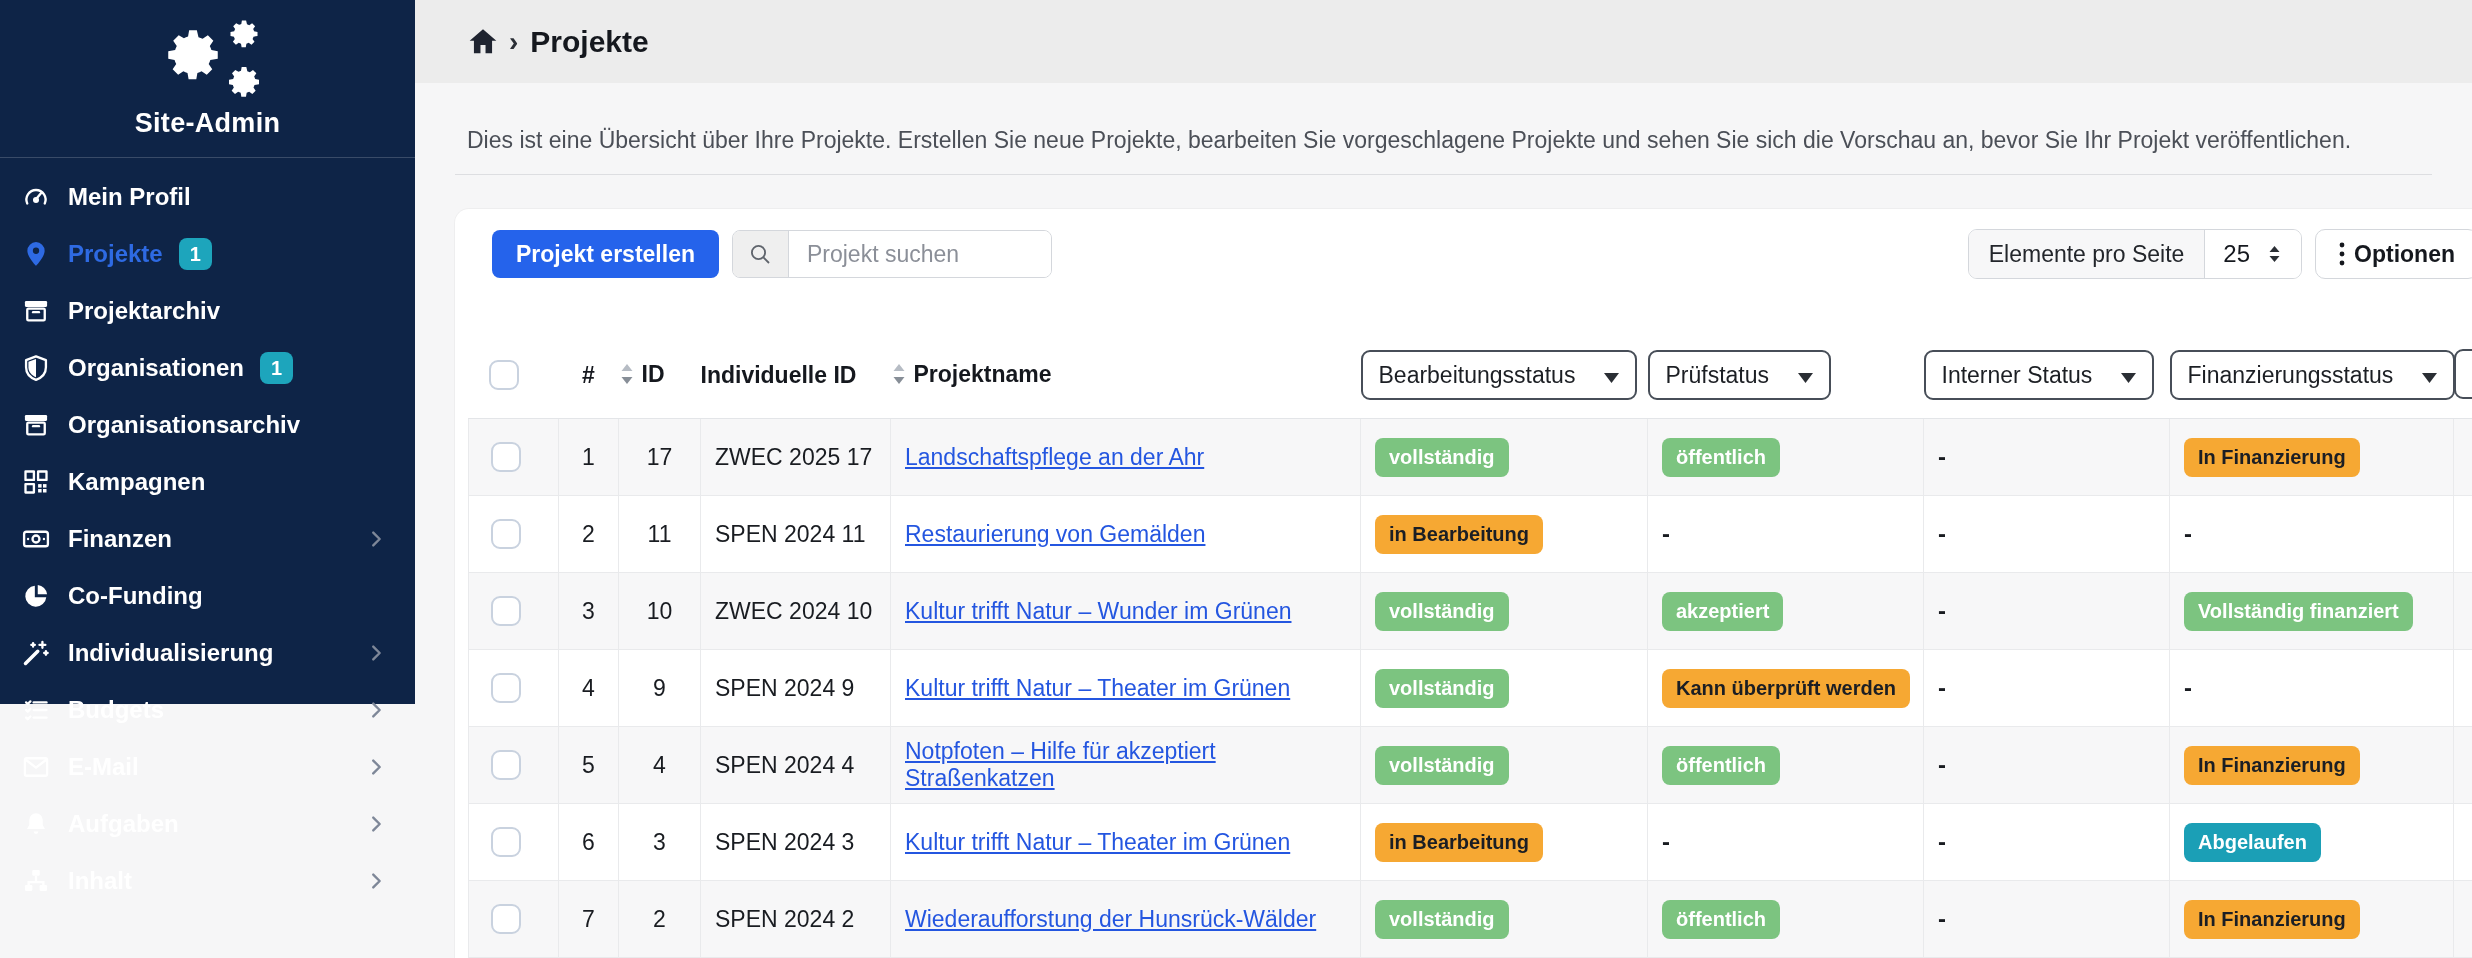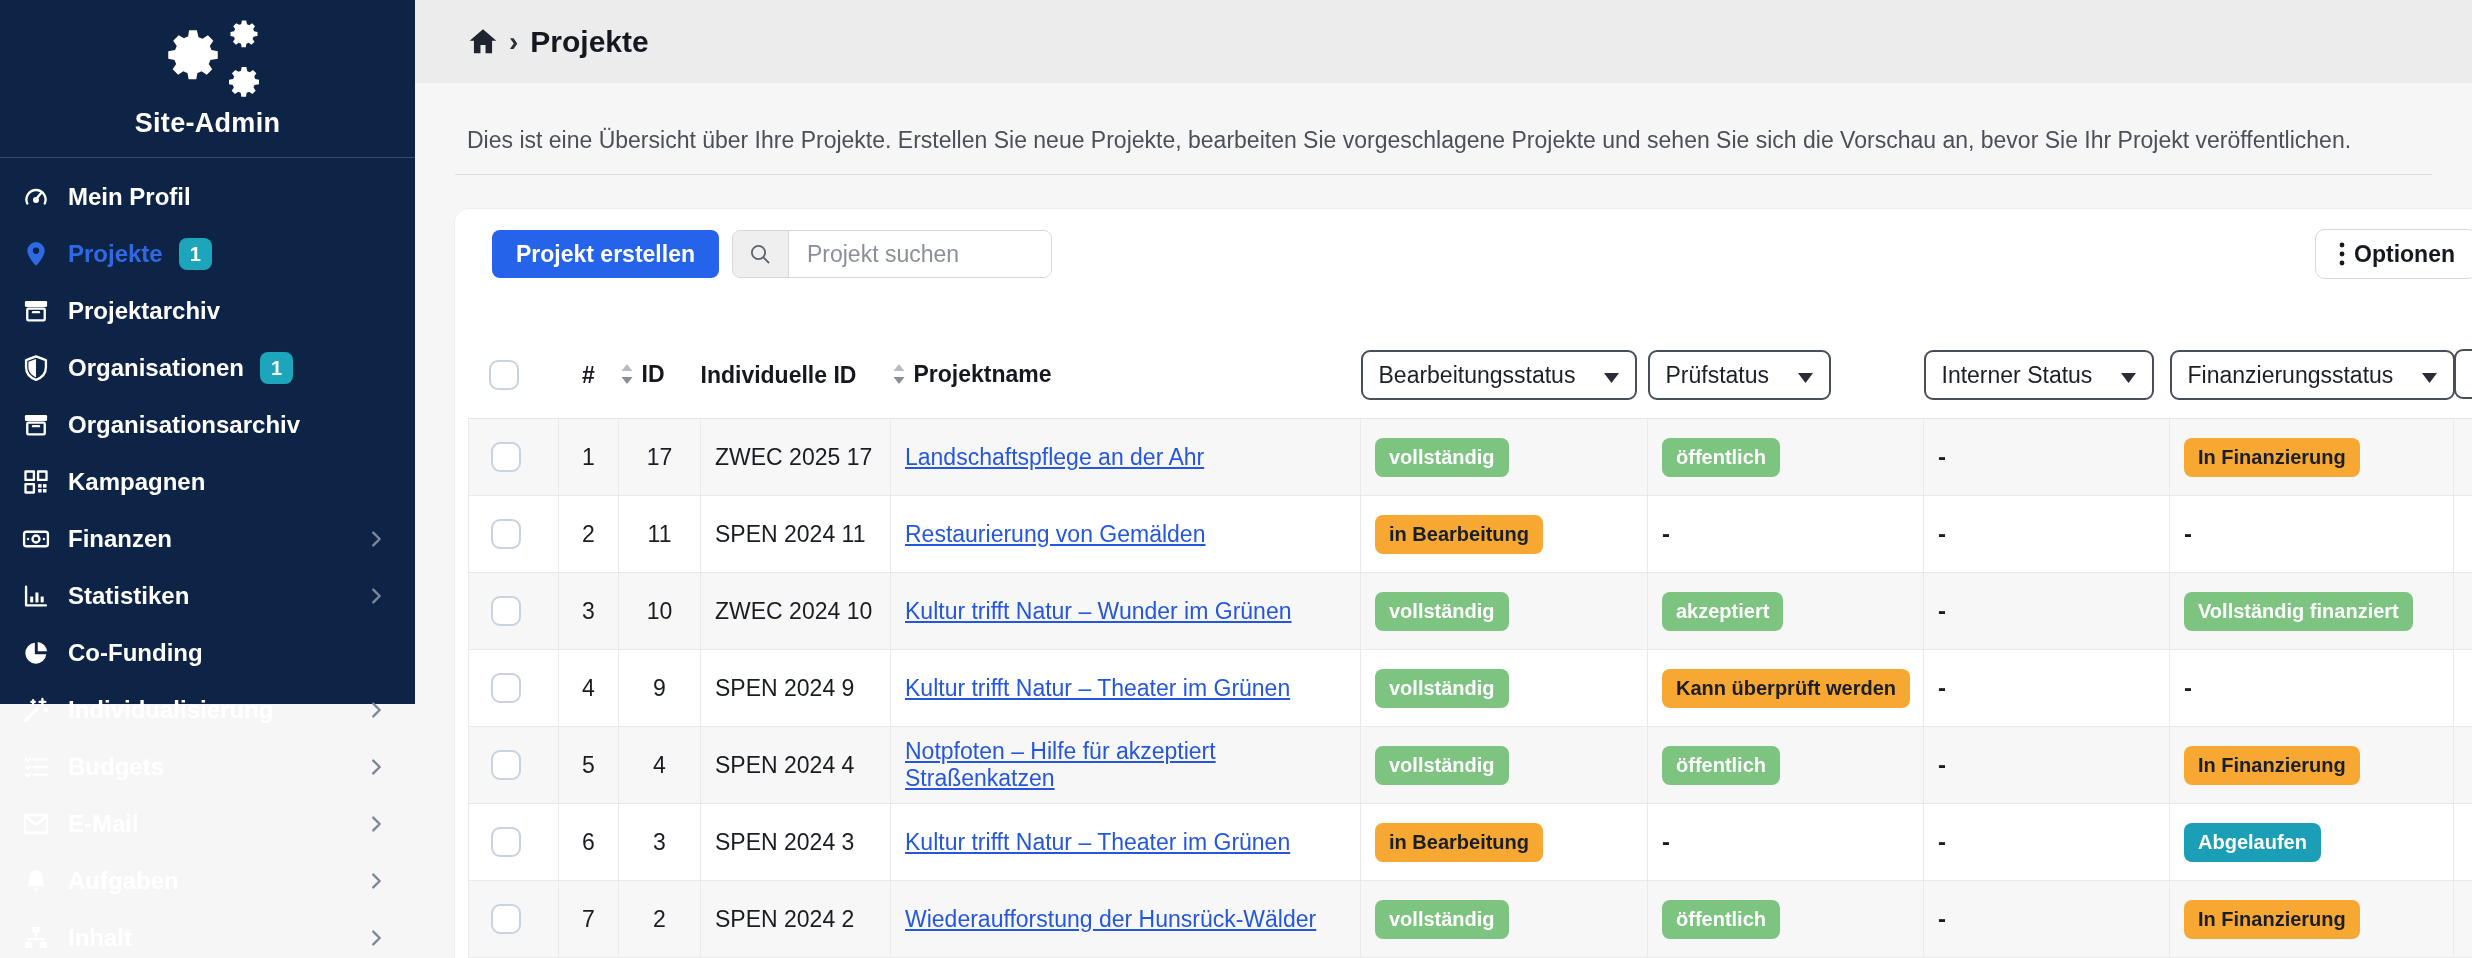--- a/index.html
+++ b/index.html
@@ -186,39 +186,20 @@
         </span>
     <span class="nav-label">Finanzen</span>
   <span class="nav-spacer"></span>
         <span class="nav-chevron">
           <svg viewBox="0 0 24 24" fill="none" stroke="#7e8798" stroke-width="2.6" stroke-linecap="round" stroke-linejoin="round">
             <path d="M9 5l7 7-7 7"></path>
           </svg>
         </span>
       </div>
 
-  <div class="nav-item">
-    <span class="nav-icon">
-          <svg viewBox="0 0 24 24">
-            <path d="M3.5 4v16h17" fill="none" stroke="#fff" stroke-width="2" stroke-linecap="round" stroke-linejoin="round"></path>
-            <g fill="#fff">
-              <rect x="7" y="12.5" width="2.6" height="5"></rect>
-              <rect x="11.5" y="9" width="2.6" height="8.5"></rect>
-              <rect x="16" y="12.5" width="2.6" height="5"></rect>
-            </g>
-          </svg>
-        </span>
-    <span class="nav-label">Statistiken</span>
-  <span class="nav-spacer"></span>
-        <span class="nav-chevron">
-          <svg viewBox="0 0 24 24" fill="none" stroke="#7e8798" stroke-width="2.6" stroke-linecap="round" stroke-linejoin="round">
-            <path d="M9 5l7 7-7 7"></path>
-          </svg>
-        </span>
-      </div>
 
   <div class="nav-item">
     <span class="nav-icon">
           <svg viewBox="0 0 24 24" fill="#fff">
             <path d="M11 3.2A9 9 0 1 0 20.8 13H11z"></path>
             <path d="M13.5 2.5a9 9 0 0 1 8 8h-8z"></path>
           </svg>
         </span>
     <span class="nav-label">Co-Funding</span>
   <span class="nav-spacer"></span>
@@ -339,20 +320,30 @@
         <div class="search-group">
           <span class="search-icon-box">
             <svg viewBox="0 0 24 24" fill="none" stroke="#5f646c" stroke-width="1.8">
                 <circle cx="10.5" cy="10.5" r="6.6"></circle>
                 <line x1="15.4" y1="15.4" x2="21" y2="21"></line>
               </svg>
           </span>
           <input class="search-input" type="text" placeholder="Projekt suchen" style="">
         </div>
         <div class="toolbar-right">
+          <div class="perpage-group">
+            <span class="perpage-label">Elemente pro Seite</span>
+            <span class="perpage-select">
+              <span>25</span>
+              <svg viewBox="0 0 16 20" fill="#2a2e34">
+                  <path d="M8 2l5 6H3z"></path>
+                  <path d="M8 18l-5-6h10z"></path>
+                </svg>
+            </span>
+          </div>
           <button class="btn-options">
             <svg viewBox="0 0 8 26" fill="#15181e">
                 <circle cx="4" cy="4" r="2.4"></circle>
                 <circle cx="4" cy="13" r="2.4"></circle>
                 <circle cx="4" cy="22" r="2.4"></circle>
               </svg>
             <span>Optionen</span>
           </button>
         </div>
       </div>

